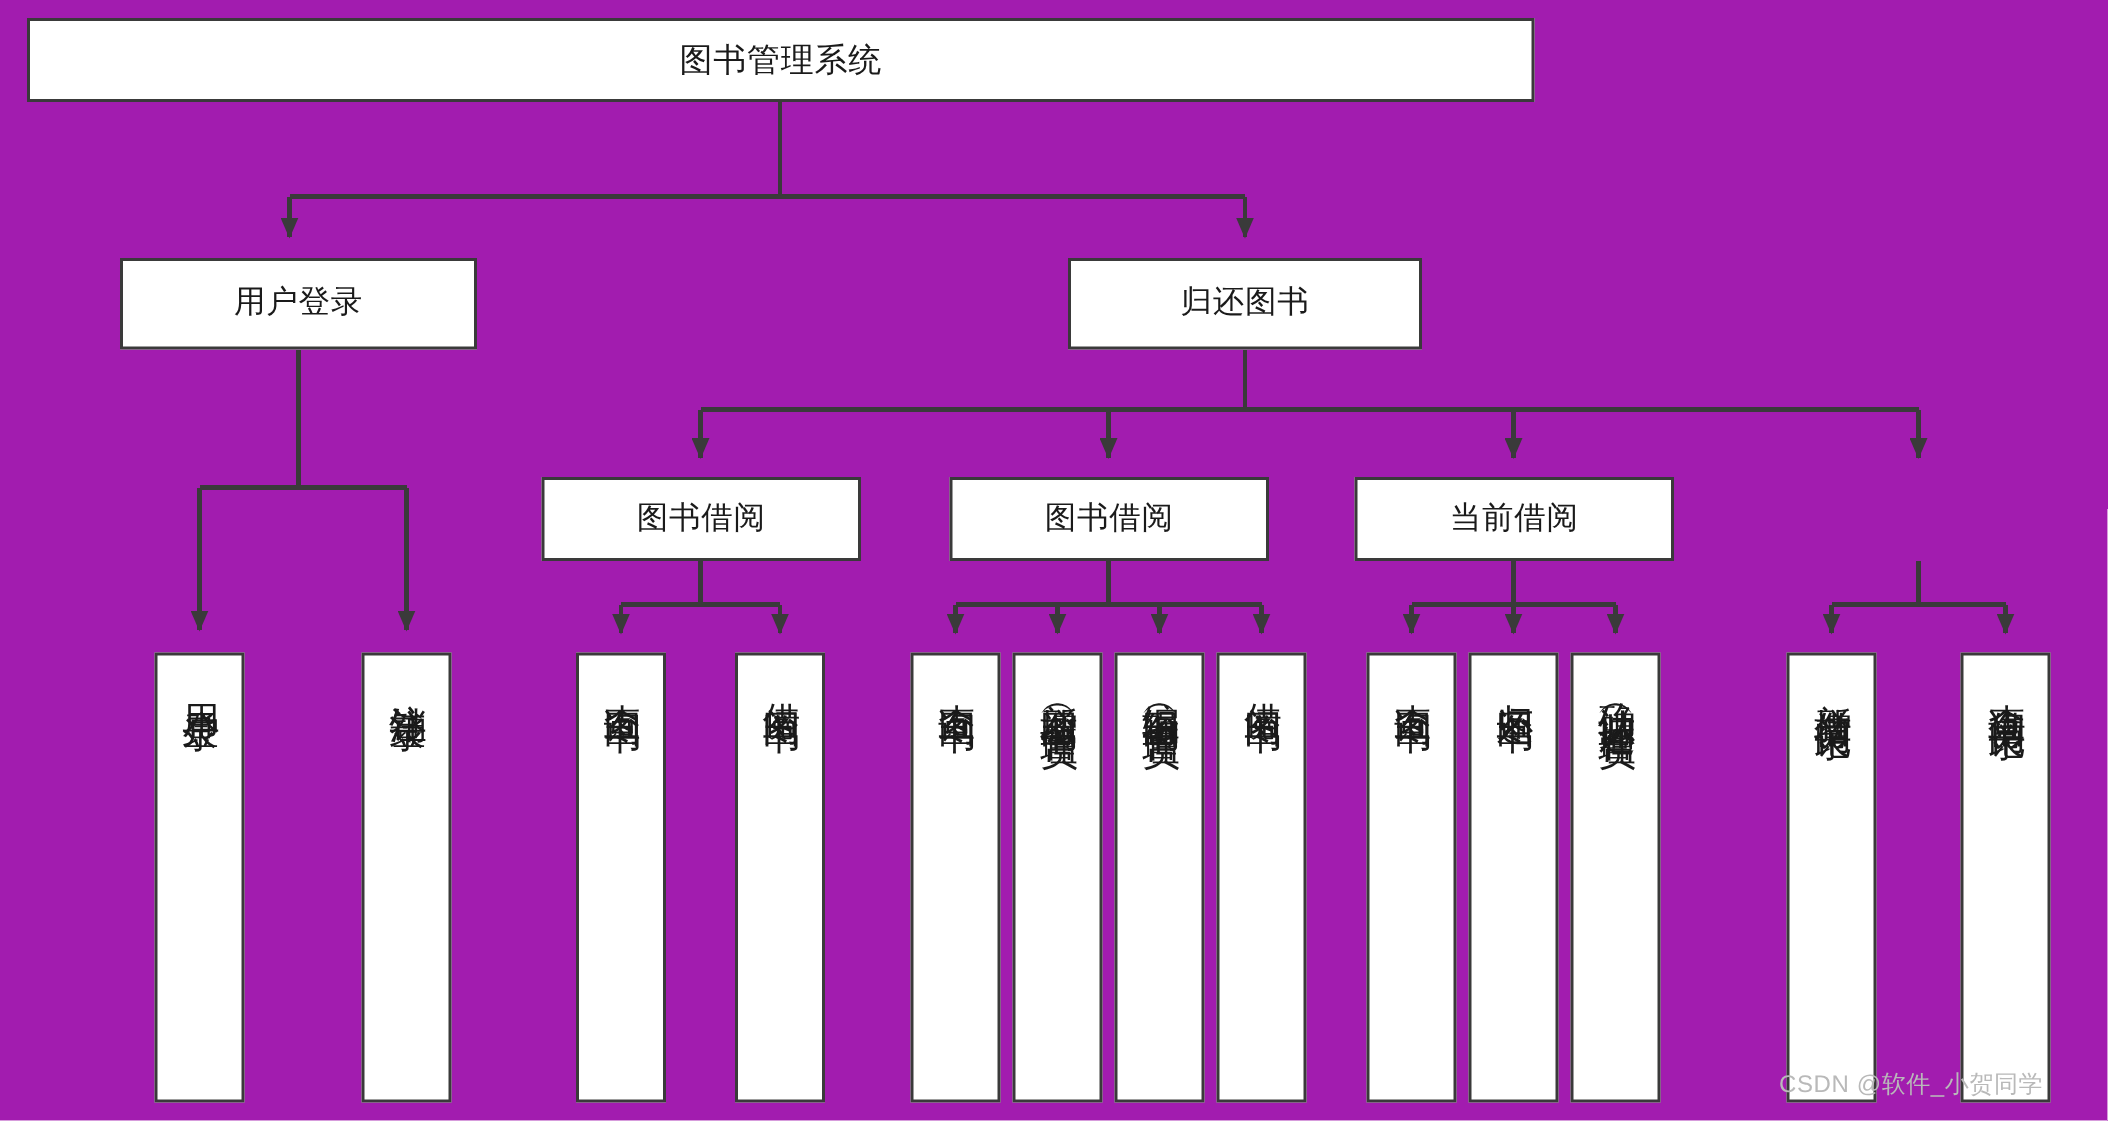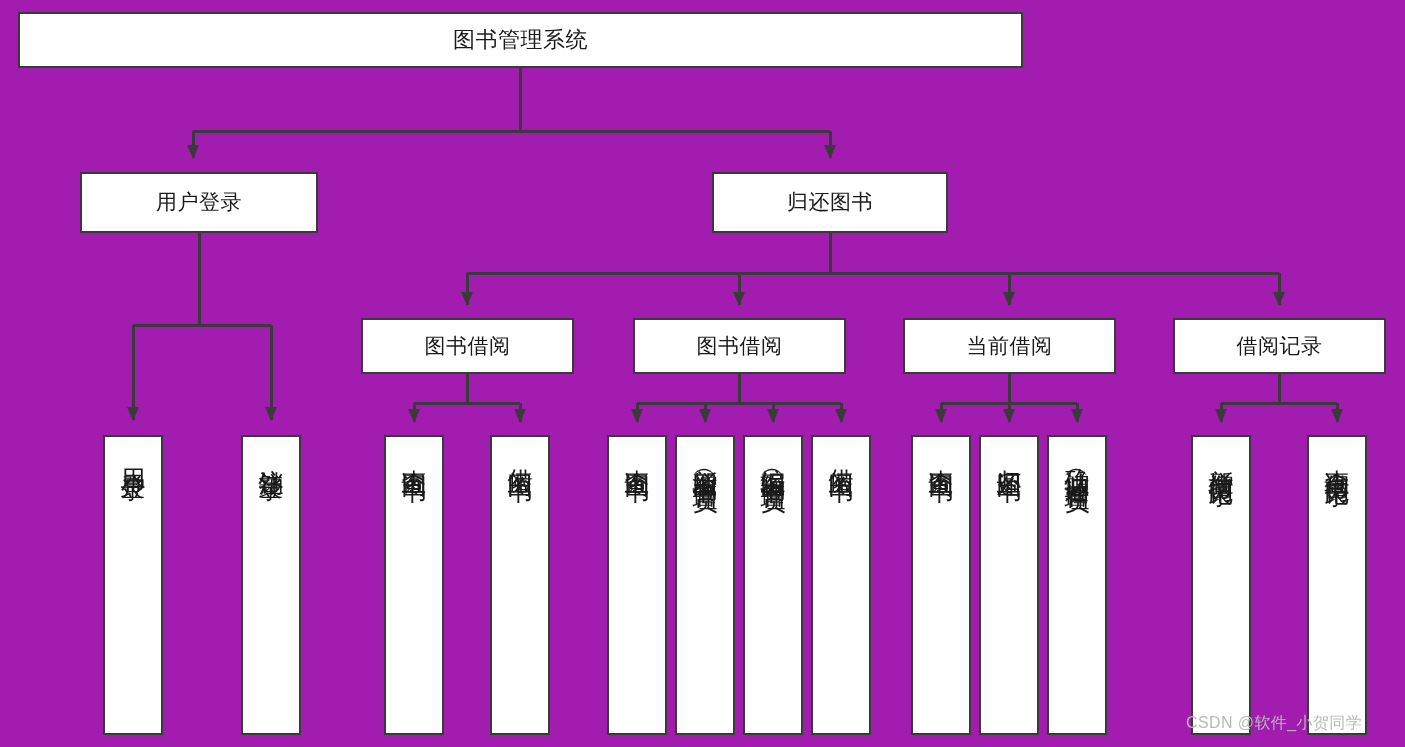--- a/index.html
+++ b/index.html
@@ -146,23 +146,20 @@
 
   <div class="node horiz" style="left:361px; top:318px; width:213px; height:56px;">
     <span class="label">图书借阅</span>
   </div>
   <div class="node horiz" style="left:633px; top:318px; width:213px; height:56px;">
     <span class="label">图书借阅</span>
   </div>
   <div class="node horiz" style="left:903px; top:318px; width:213px; height:56px;">
     <span class="label">当前借阅</span>
   </div>
-  <div class="node horiz" style="left:1173px; top:318px; width:213px; height:56px;">
-    <span class="label">借阅记录</span>
-  </div>
 
   <div class="node vert" style="left:103px; top:435px; width:60px; height:300px;">
     <span class="label">用户登录</span>
   </div>
   <div class="node vert" style="left:241px; top:435px; width:60px; height:300px;">
     <span class="label">注销登录</span>
   </div>
 
   <div class="node vert" style="left:384px; top:435px; width:60px; height:300px;">
     <span class="label">查询图书</span>

